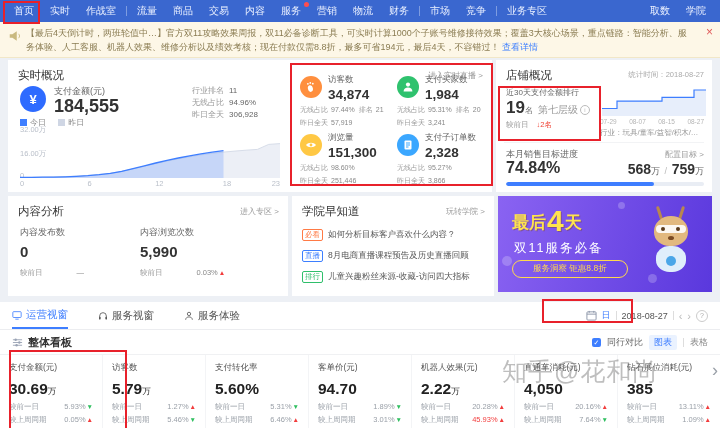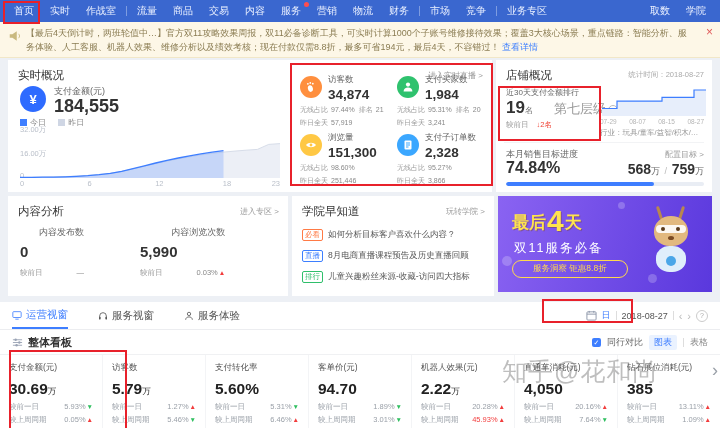--- a/index.html
+++ b/index.html
@@ -52,42 +52,42 @@
   .mlabel{font-size:8.5px;color:#666;}
   .mvalue{font-size:13.5px;font-weight:bold;color:#333;margin-top:1px;}
   .msub{font-size:7px;color:#999;line-height:10px;margin-top:3px;white-space:nowrap;}
   .msub b{font-weight:normal;color:#888;margin:0 4px 0 3px;}
   
   .stat-time{position:absolute;right:8px;top:10px;font-size:7.5px;color:#aaa;}
   .rank-label{position:absolute;left:10px;top:27px;font-size:8px;color:#666;}
   .rank-line{position:absolute;left:10px;top:38px;white-space:nowrap;}
   .rank-num{font-size:17px;font-weight:bold;color:#333;}
   .rank-unit{font-size:8px;color:#666;}
-  .rank-level{font-size:13px;color:#999;margin-left:21px;}
+  .rank-level{font-size:10px;color:#999;margin-left:5px;}
   .info-i{display:inline-block;width:8px;height:8px;border:1px solid #bbb;border-radius:50%;color:#bbb;font-size:6px;line-height:8px;
           text-align:center;vertical-align:1px;margin-left:2px;}
   .rank-delta{position:absolute;left:10px;top:60px;font-size:7.5px;color:#999;}
   .rank-delta b{font-weight:normal;color:#f04134;margin-left:8px;}
   #rank-chart{position:absolute;left:106px;top:24px;}
   .mini-x{position:absolute;left:104px;top:58px;width:104px;font-size:6.5px;color:#b5b5b5;display:flex;justify-content:space-between;}
   .industry{position:absolute;left:104px;top:68px;width:106px;font-size:7.5px;color:#999;white-space:nowrap;overflow:hidden;text-overflow:ellipsis;}
   #rank-area{fill:#e7eefb;} #rank-line{fill:none;stroke:#3e7eff;stroke-width:1.2;}
   .shop-div{position:absolute;left:8px;right:8px;top:82px;height:1px;background:#f2f3f5;}
   .target-label{position:absolute;left:10px;top:88px;font-size:9px;color:#666;}
   .target-link{position:absolute;right:8px;top:89px;font-size:8px;color:#999;cursor:pointer;}
   .target-pct{position:absolute;left:10px;top:99px;font-size:16px;font-weight:bold;color:#333;}
   .target-nums{position:absolute;right:8px;top:101px;font-size:9px;color:#666;}
   .target-nums .big{font-size:14px;font-weight:bold;color:#333;}
   .target-nums .sep{color:#bbb;margin:0 2px;}
   .pbar{position:absolute;left:10px;right:8px;top:122px;height:4px;background:#e9edf4;border-radius:2px;overflow:hidden;}
   .pbar-fill{height:100%;background:#3e7eff;border-radius:2px;}
   
   .cmetric{position:absolute;top:30px;}
   #cm1{left:12px;} #cm2{left:132px;}
-  .cm-label{font-size:9px;color:#666;text-align:right;}
+  .cm-label{font-size:9px;color:#666;}
   .cm-value{font-size:15px;font-weight:bold;color:#333;margin-top:4px;}
   .cm-sub{font-size:7.5px;color:#999;margin-top:8px;}
   .cm-sub b{font-weight:normal;color:#888;margin-left:34px;}
   
   .ac-item{position:absolute;left:10px;right:8px;height:16px;display:flex;align-items:center;}
   .tagbox{font-size:7.5px;border:1px solid;border-radius:2px;padding:0 2px;margin-right:5px;flex:none;line-height:10px;}
   .ac-text{font-size:8.5px;color:#555;white-space:nowrap;overflow:hidden;text-overflow:ellipsis;}
   
   .b-line1{position:absolute;left:14px;top:8px;color:#ffe44d;font-weight:bold;font-size:17px;text-shadow:1px 1px 0 rgba(120,60,0,.35);}
   .b-line1 .big4{font-size:30px;vertical-align:-3px;padding:0 1px;}
@@ -173,20 +173,25 @@
   <span class="notice-link">查看详情</span>
   <span class="notice-close">×</span>
 </div>
 
 <div class="card" id="card-realtime">
   <div class="card-title">实时概况</div>
   <div class="card-link">进入实时直播 &gt;</div>
   <div class="rt-pay-icon">¥</div>
   <div class="rt-pay-label">支付金额(元)</div>
   <div class="rt-pay-value">184,555</div>
+  <div class="rt-side">
+    <div><span>行业排名</span><b>11</b></div>
+    <div><span>无线占比</span><b>94.96%</b></div>
+    <div><span>昨日全天</span><b>306,928</b></div>
+  </div>
   <div class="rt-legend">
     <span class="sw sw-today"></span><span>今日</span>
     <span class="sw sw-yday" style="margin-left:10px;"></span><span>昨日</span>
   </div>
   <div class="ytick" style="top:65px;">32.00万</div>
   <div class="ytick" style="top:89px;">16.00万</div>
   <div class="ytick" style="top:111px;">0</div>
   <svg id="rt-chart" width="260" height="50">
     <polygon id="yday-area" points="0.0,49.5 11.3,49.4 22.6,49.2 33.9,48.9 45.2,48.6 56.5,48.1 67.8,47.5 79.1,46.6 90.4,45.3 101.7,43.4 113.0,40.9 124.3,38.3 135.7,35.6 147.0,33.1 158.3,30.8 169.6,28.8 180.9,26.9 192.2,25.3 203.5,24.1 214.8,23.1 226.1,22.2 237.4,21.4 248.7,16.4 260.0,15.6 260,50 0,50"></polygon>
     <polyline id="yday-line" points="0.0,49.5 11.3,49.4 22.6,49.2 33.9,48.9 45.2,48.6 56.5,48.1 67.8,47.5 79.1,46.6 90.4,45.3 101.7,43.4 113.0,40.9 124.3,38.3 135.7,35.6 147.0,33.1 158.3,30.8 169.6,28.8 180.9,26.9 192.2,25.3 203.5,24.1 214.8,23.1 226.1,22.2 237.4,21.4 248.7,16.4 260.0,15.6"></polyline>

